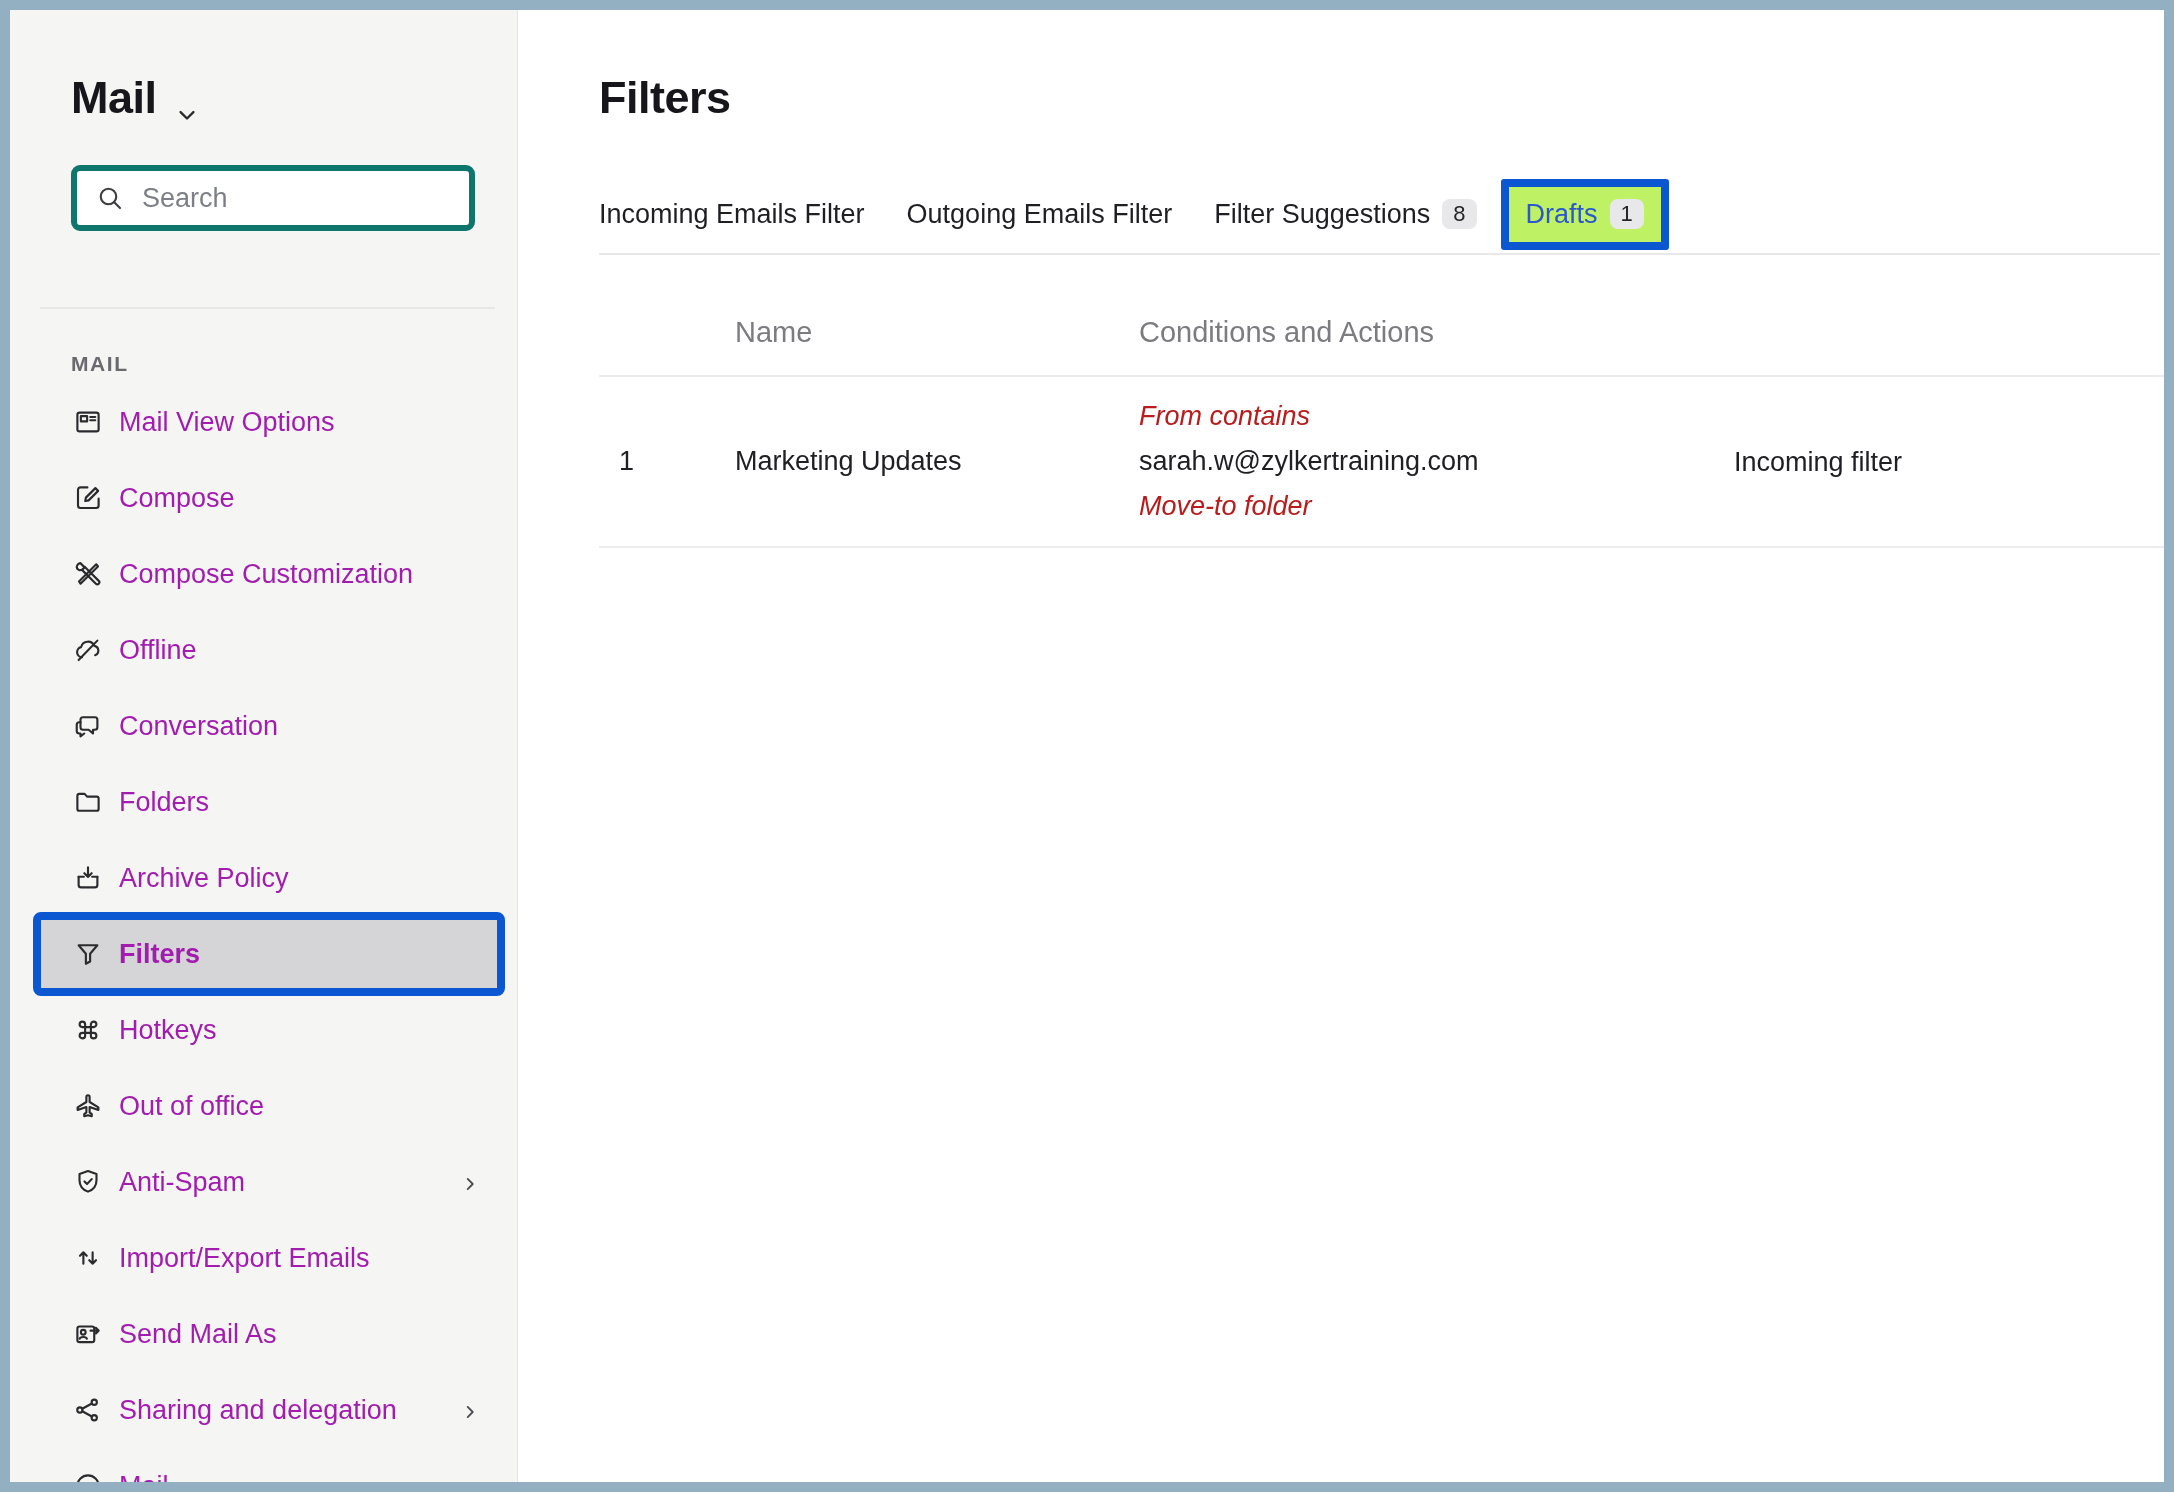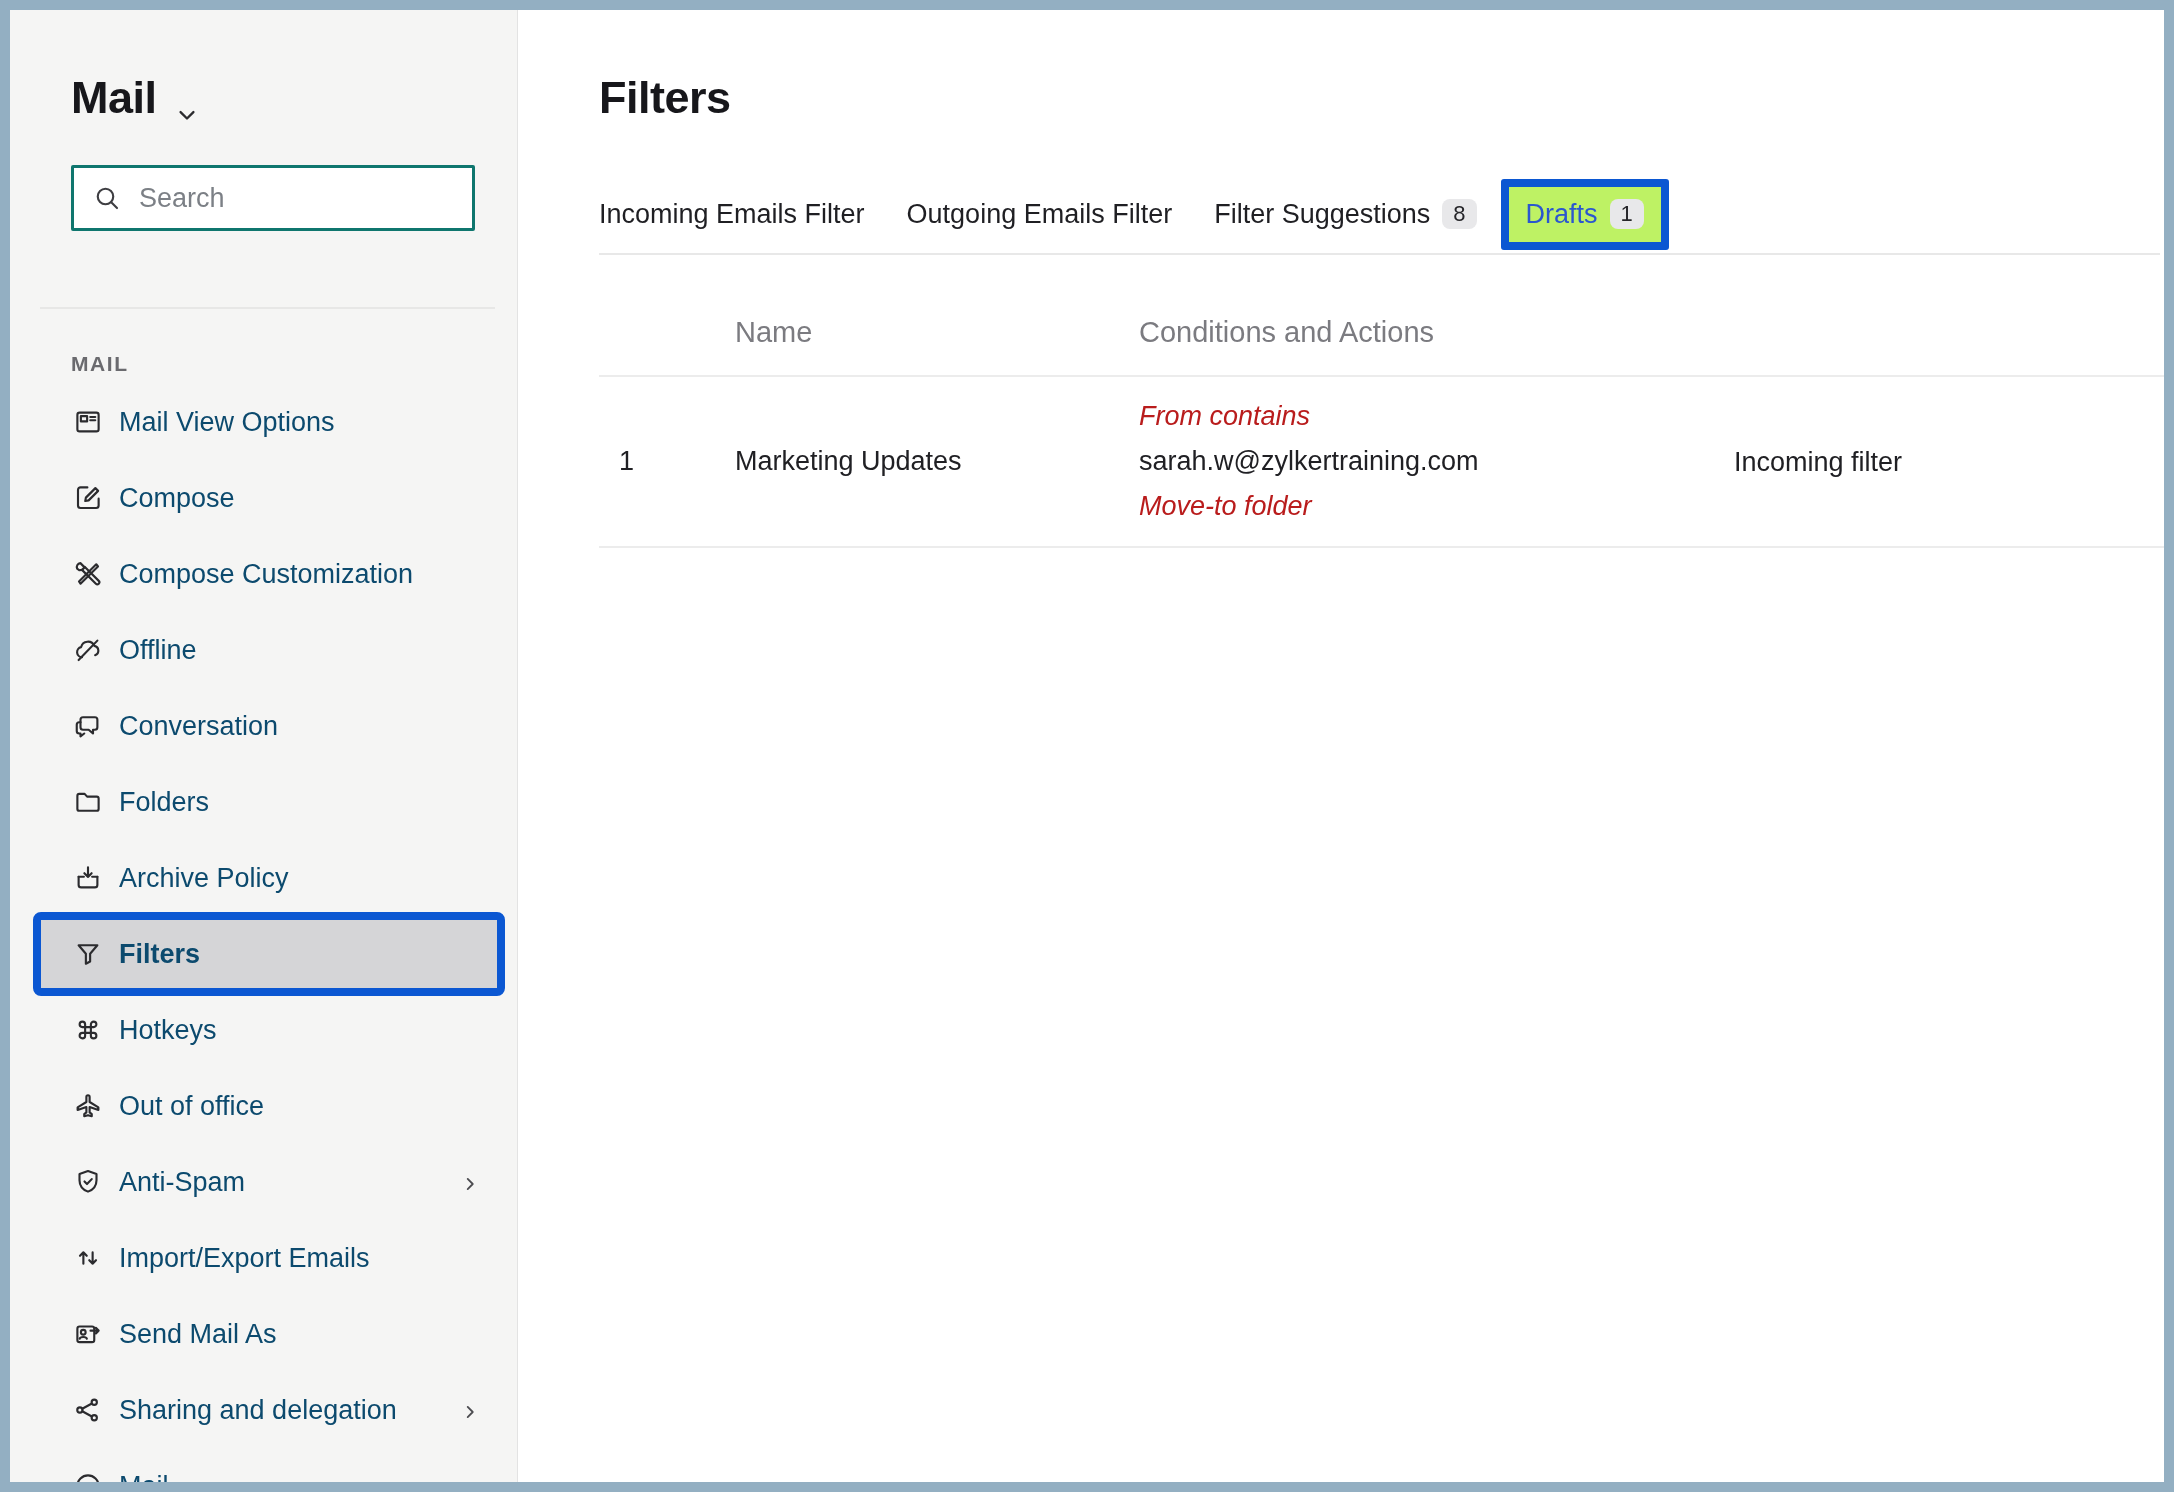--- a/index.html
+++ b/index.html
@@ -21,39 +21,39 @@
     box-sizing:border-box;
   }
   .side-title{
     position:absolute;left:61px;top:62px;
     font-size:45px;font-weight:700;color:#17171b;letter-spacing:-0.5px;
     display:flex;align-items:center;gap:16px;cursor:pointer;
   }
   .side-title .chev-down{width:28px;height:28px;color:#2b2b2e;margin-top:8px;}
   .search-box{
     position:absolute;left:61px;top:155px;width:404px;height:66px;
-    background:#fff;border:3px solid #0f766e;border-radius:2px;
+    background:#fff;border:6px solid #0f766e;border-radius:9px;
     box-sizing:border-box;display:flex;align-items:center;gap:15px;
     padding:0 18px;
   }
   .search-box .icon{width:30px;height:30px;flex:none;color:#3e3e42;}
   .search-box input{
     border:none;outline:none;background:transparent;
     font-family:inherit;font-size:27px;color:#333;width:100%;
   }
   .search-box input::placeholder{color:#7c8086;}
   .side-sep{position:absolute;left:30px;right:22px;top:297px;border-top:2px solid #e7e7e6;}
   .section-label{
     position:absolute;left:61px;top:342px;
     font-size:21px;font-weight:700;letter-spacing:1.6px;color:#6a6a6e;
   }
   .side-list{position:absolute;left:0;right:0;top:374px;}
   .side-item{
     position:relative;height:76px;display:flex;align-items:center;
-    padding-left:63px;gap:16px;font-size:27px;color:#0c4a6e;cursor:pointer;
+    padding-left:63px;gap:16px;font-size:27px;color:#a21caf;cursor:pointer;
     box-sizing:border-box;
   }
   .side-item .icon{width:30px;height:30px;flex:none;color:#2b2b2e;position:relative;z-index:1;}
   .side-item .lbl{position:relative;z-index:1;}
   .side-item .chev{margin-left:auto;margin-right:36px;width:22px;height:22px;color:#4c4c50;flex:none;position:relative;z-index:1;}
   .side-item.selected{font-weight:700;}
   .side-item.selected .annotation-box{
     position:absolute;left:23px;right:12px;top:-4px;bottom:-4px;
     border:8px solid #0b57d2;border-radius:8px;background:#d5d5d7;
     box-sizing:border-box;z-index:0;

